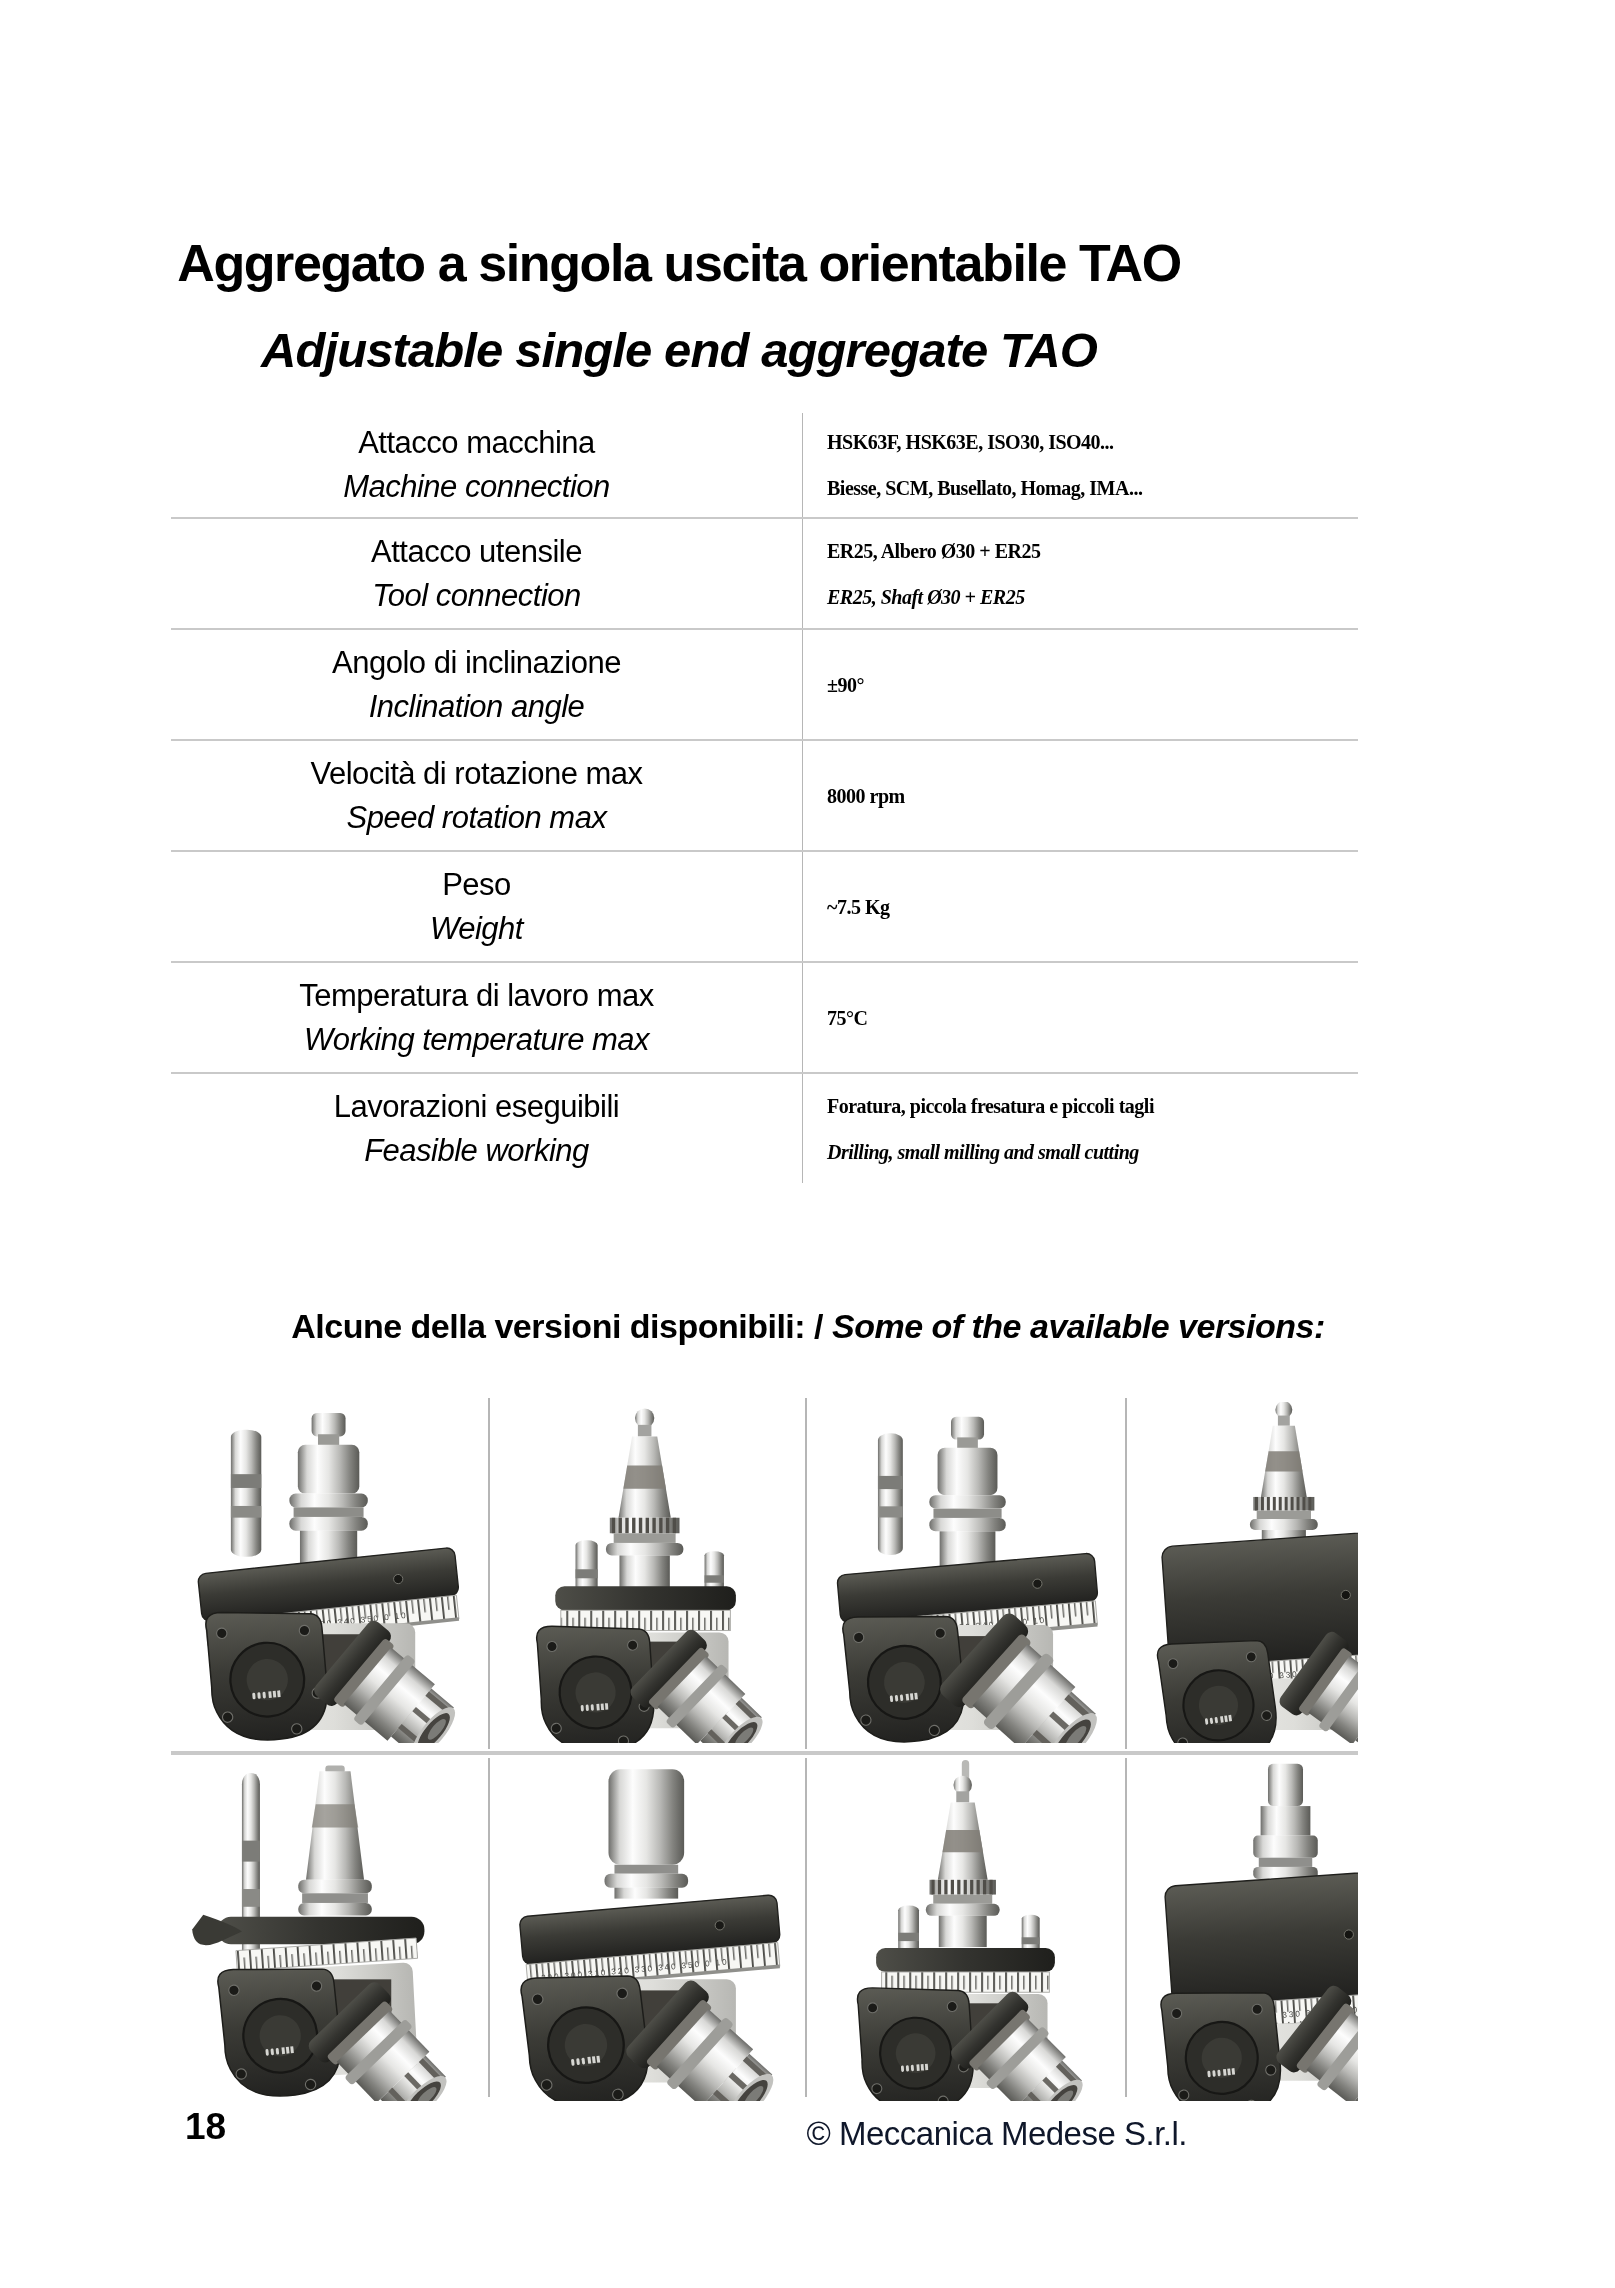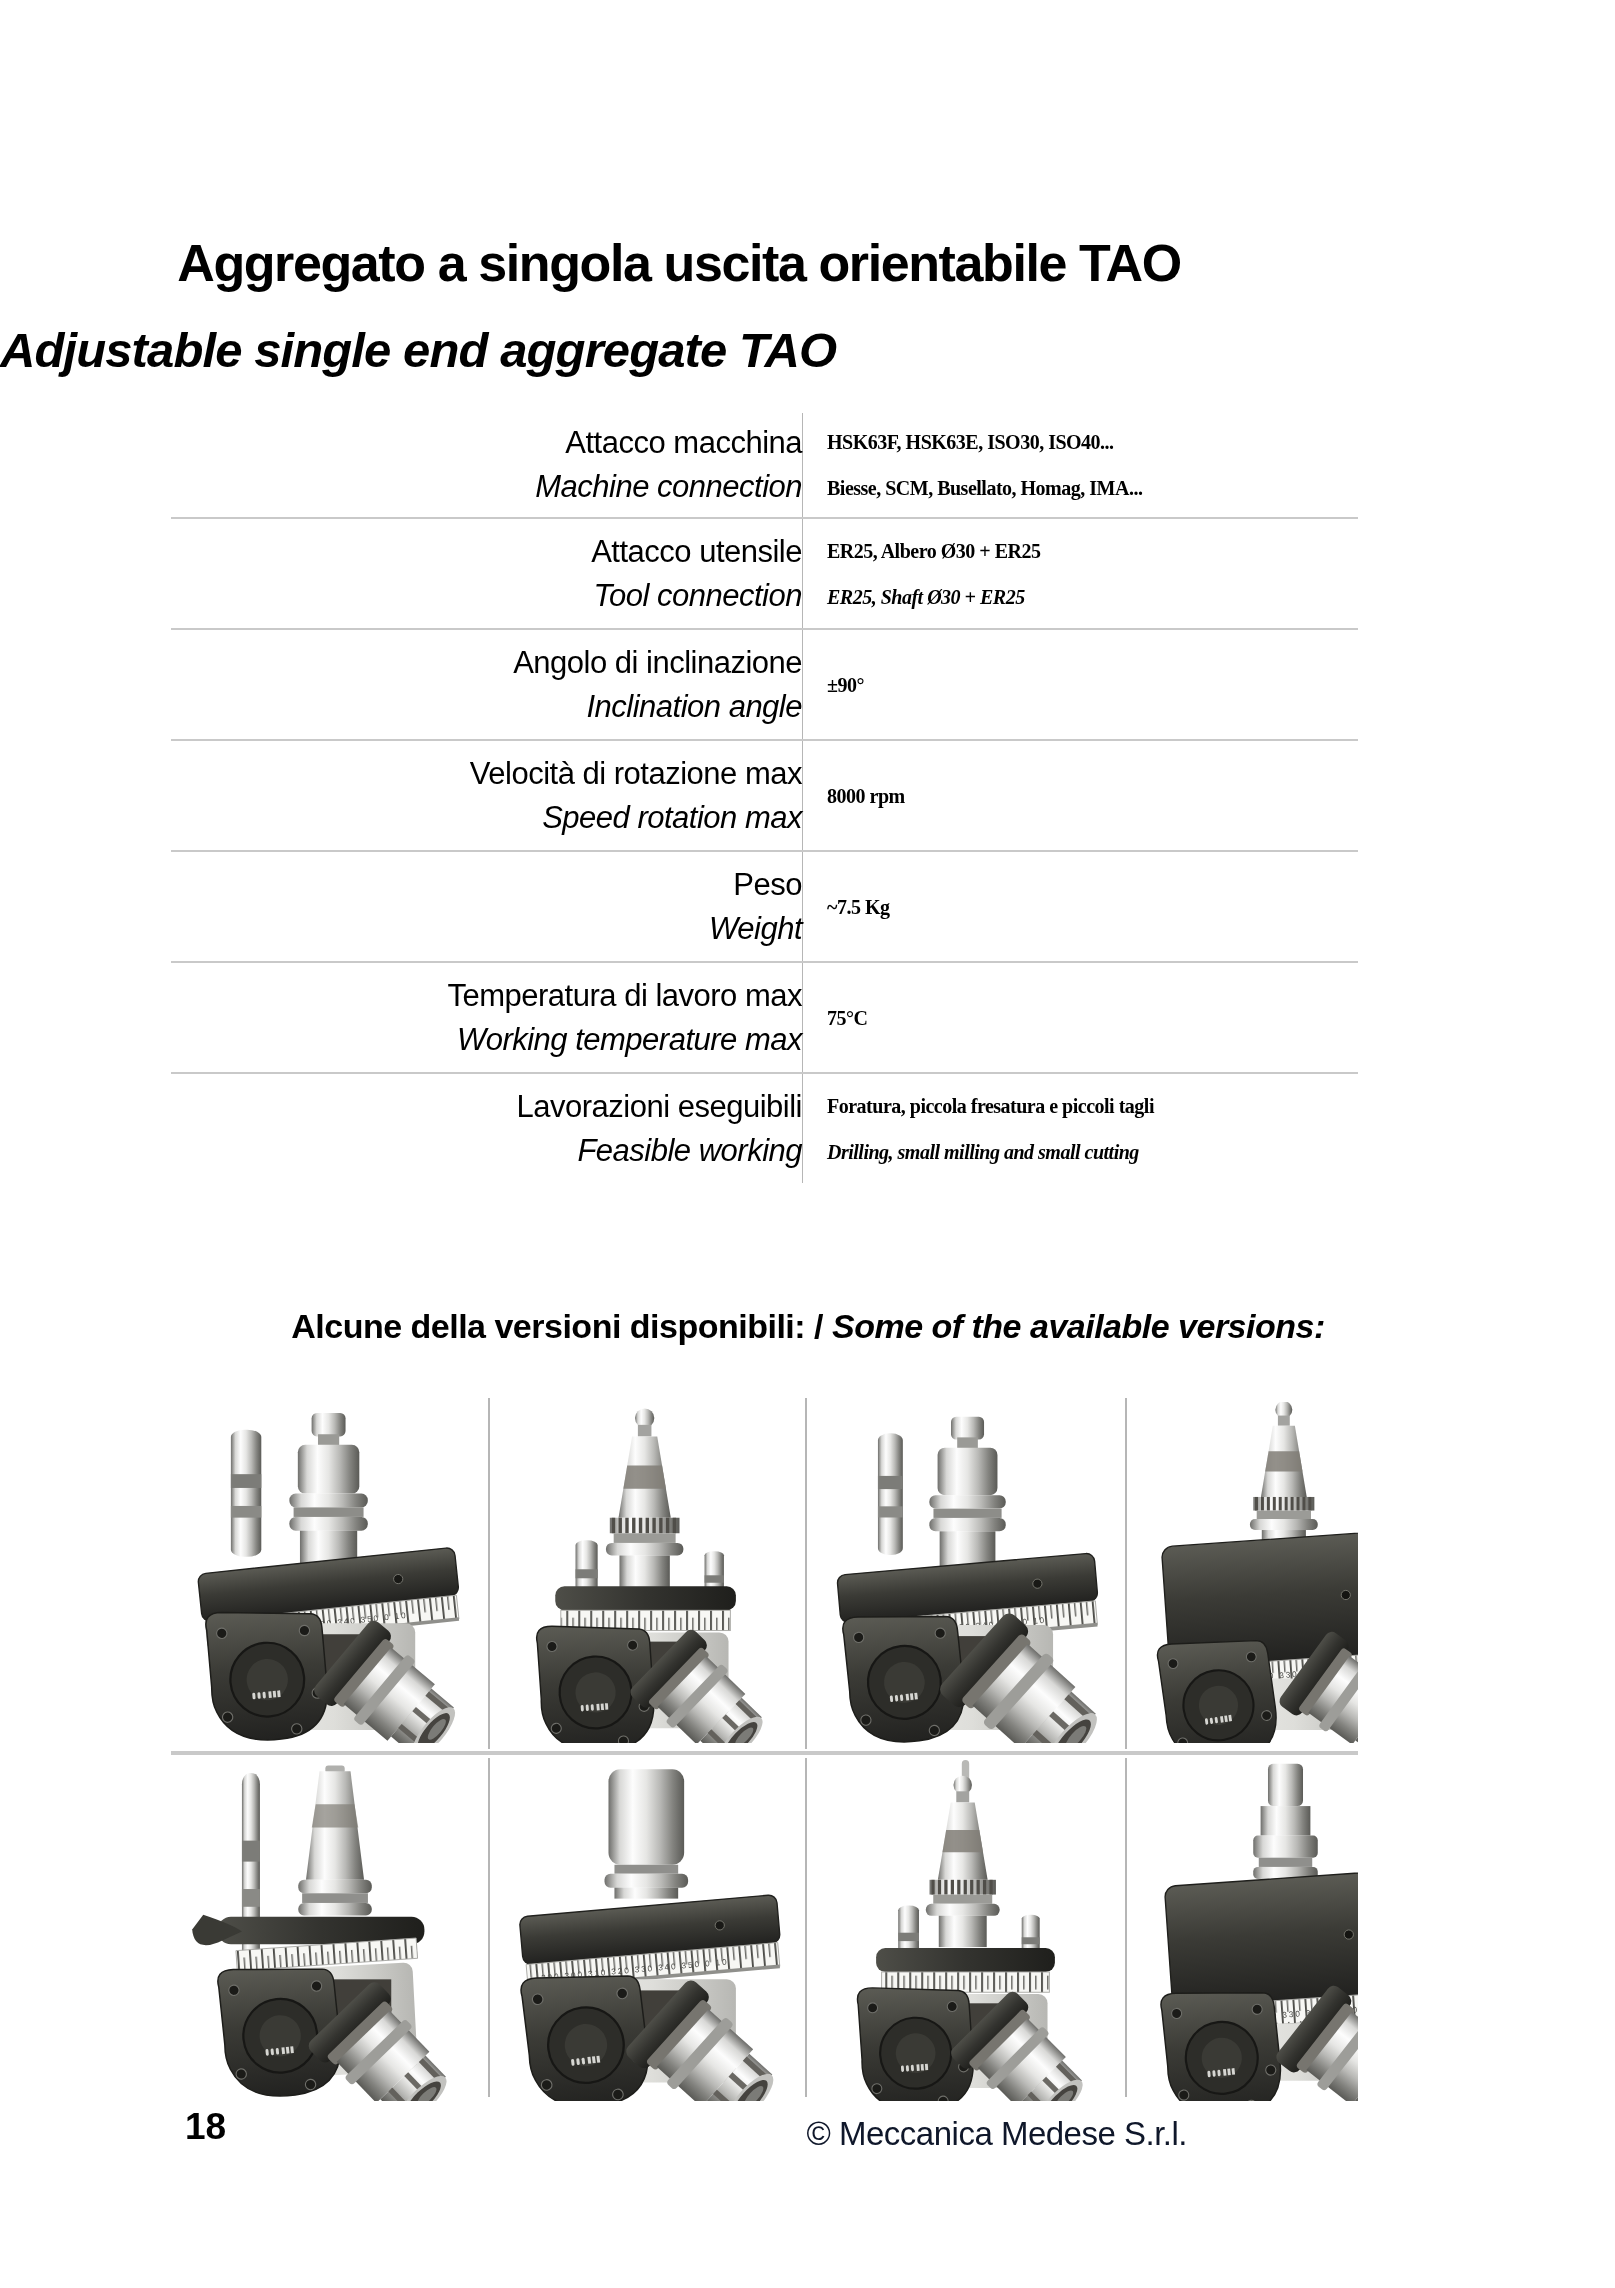--- a/index.html
+++ b/index.html
@@ -6,32 +6,32 @@
   .page{
     position:relative;width:1358px;height:2289px;background:#ffffff;
     font-family:"Liberation Sans","DejaVu Sans",sans-serif;color:#000;overflow:hidden;
   }
   
   .title{
     position:absolute;left:0;top:233px;width:100%;text-align:center;
     font-size:52px;font-weight:bold;letter-spacing:-1.4px;
   }
   .subtitle{
-    position:absolute;left:0;top:322px;width:100%;text-align:left;
+    position:absolute;left:0;top:322px;width:100%;text-align:center;
     font-size:49px;font-weight:bold;font-style:italic;letter-spacing:-0.9px;
   }
   
   .spec{
     position:absolute;left:171px;top:413px;width:1274px;
     display:grid;grid-template-rows:104px repeat(7,111px);
   }
   .srow{display:grid;grid-template-columns:632px 641px;}
   .srow + .srow{border-top:2.8px solid #c9c9c9;}
   .cell{display:flex;flex-direction:column;justify-content:center;box-sizing:border-box;}
-  .lab{align-items:flex-end;text-align:right;border-right:1.8px solid #b6b6b6;}
+  .lab{align-items:center;text-align:right;padding-right:20px;border-right:1.8px solid #b6b6b6;}
   .val{align-items:flex-start;text-align:left;padding-left:24px;}
   .lab span{font-size:31px;line-height:44px;letter-spacing:-0.5px;display:block;}
   .lab .l2{font-style:italic;}
   .val span{font-weight:bold;font-size:20px;line-height:46px;letter-spacing:-0.5px;display:block;font-family:Liberation Serif, serif;}
   .val .v2i{font-style:italic;}
   .spec span:empty{display:none;}
   
   .caption{
     position:absolute;left:171px;top:1307px;width:1274px;text-align:center;
     font-size:34px;font-weight:bold;letter-spacing:-0.5px;

